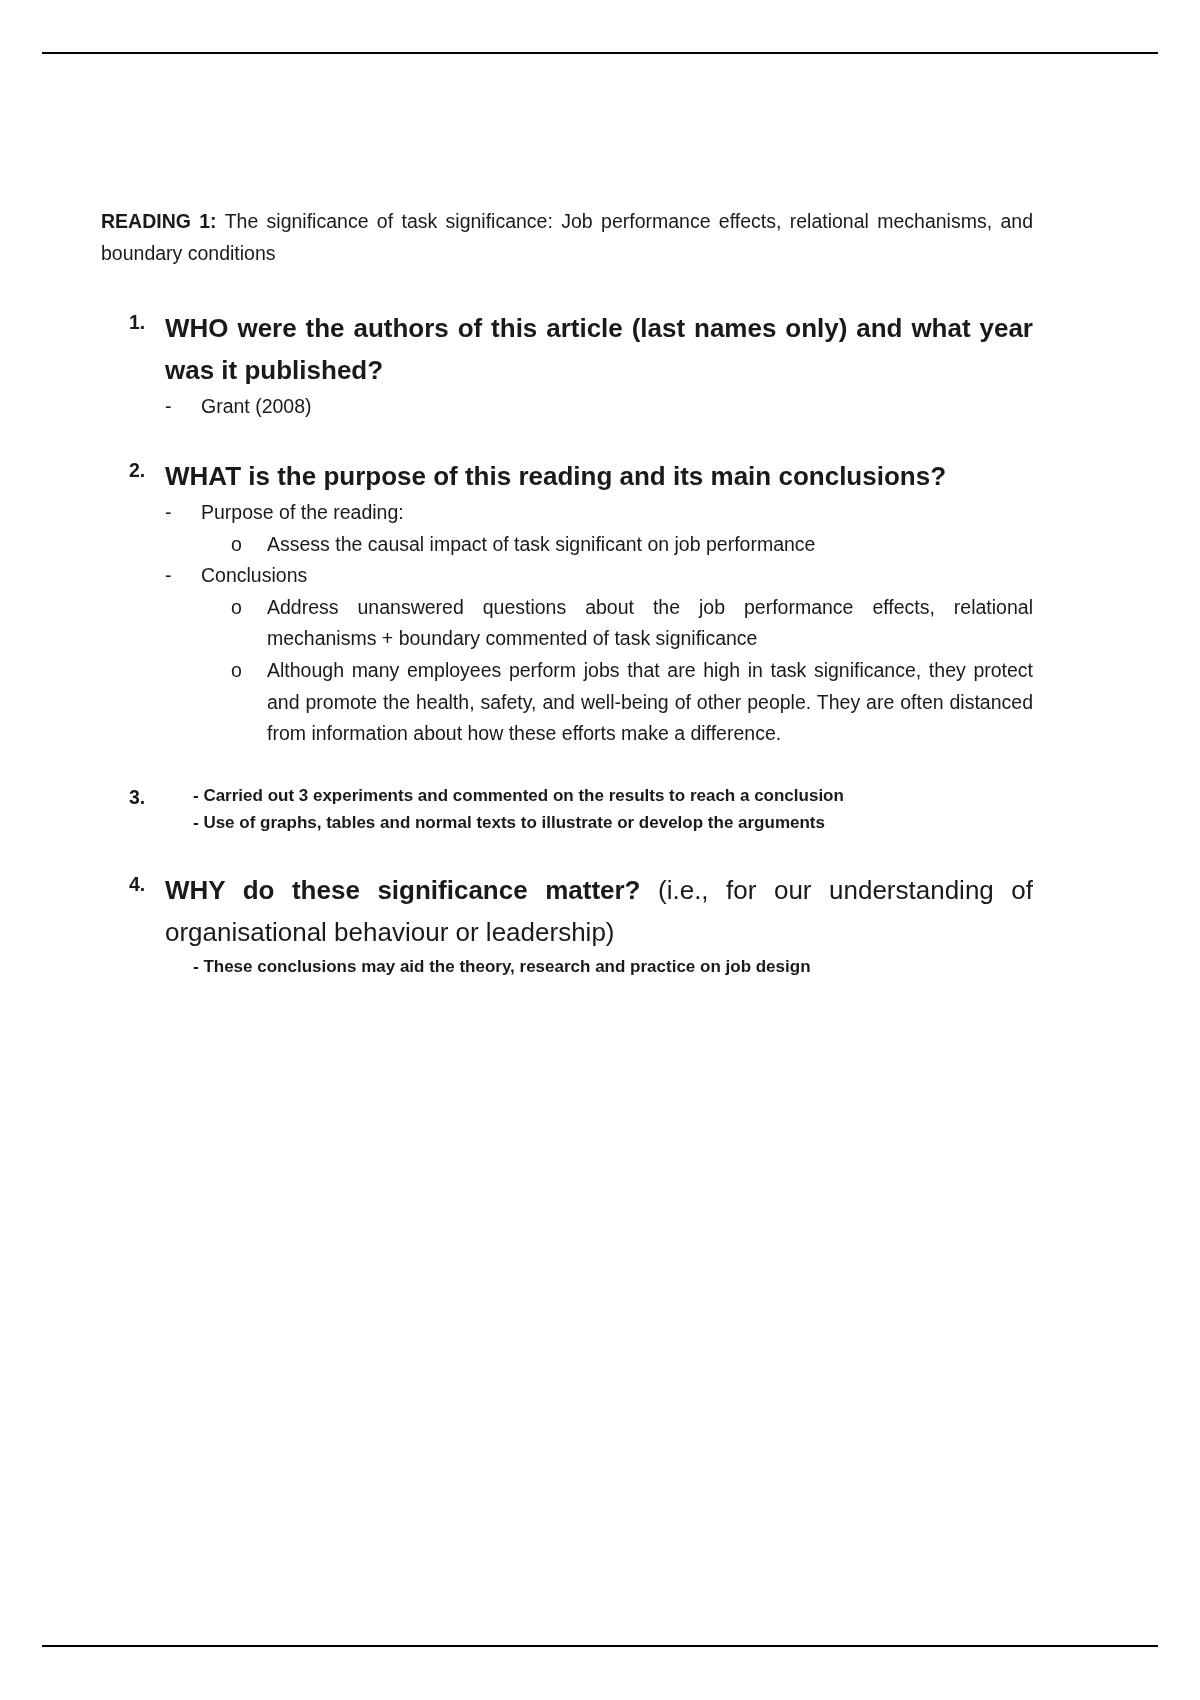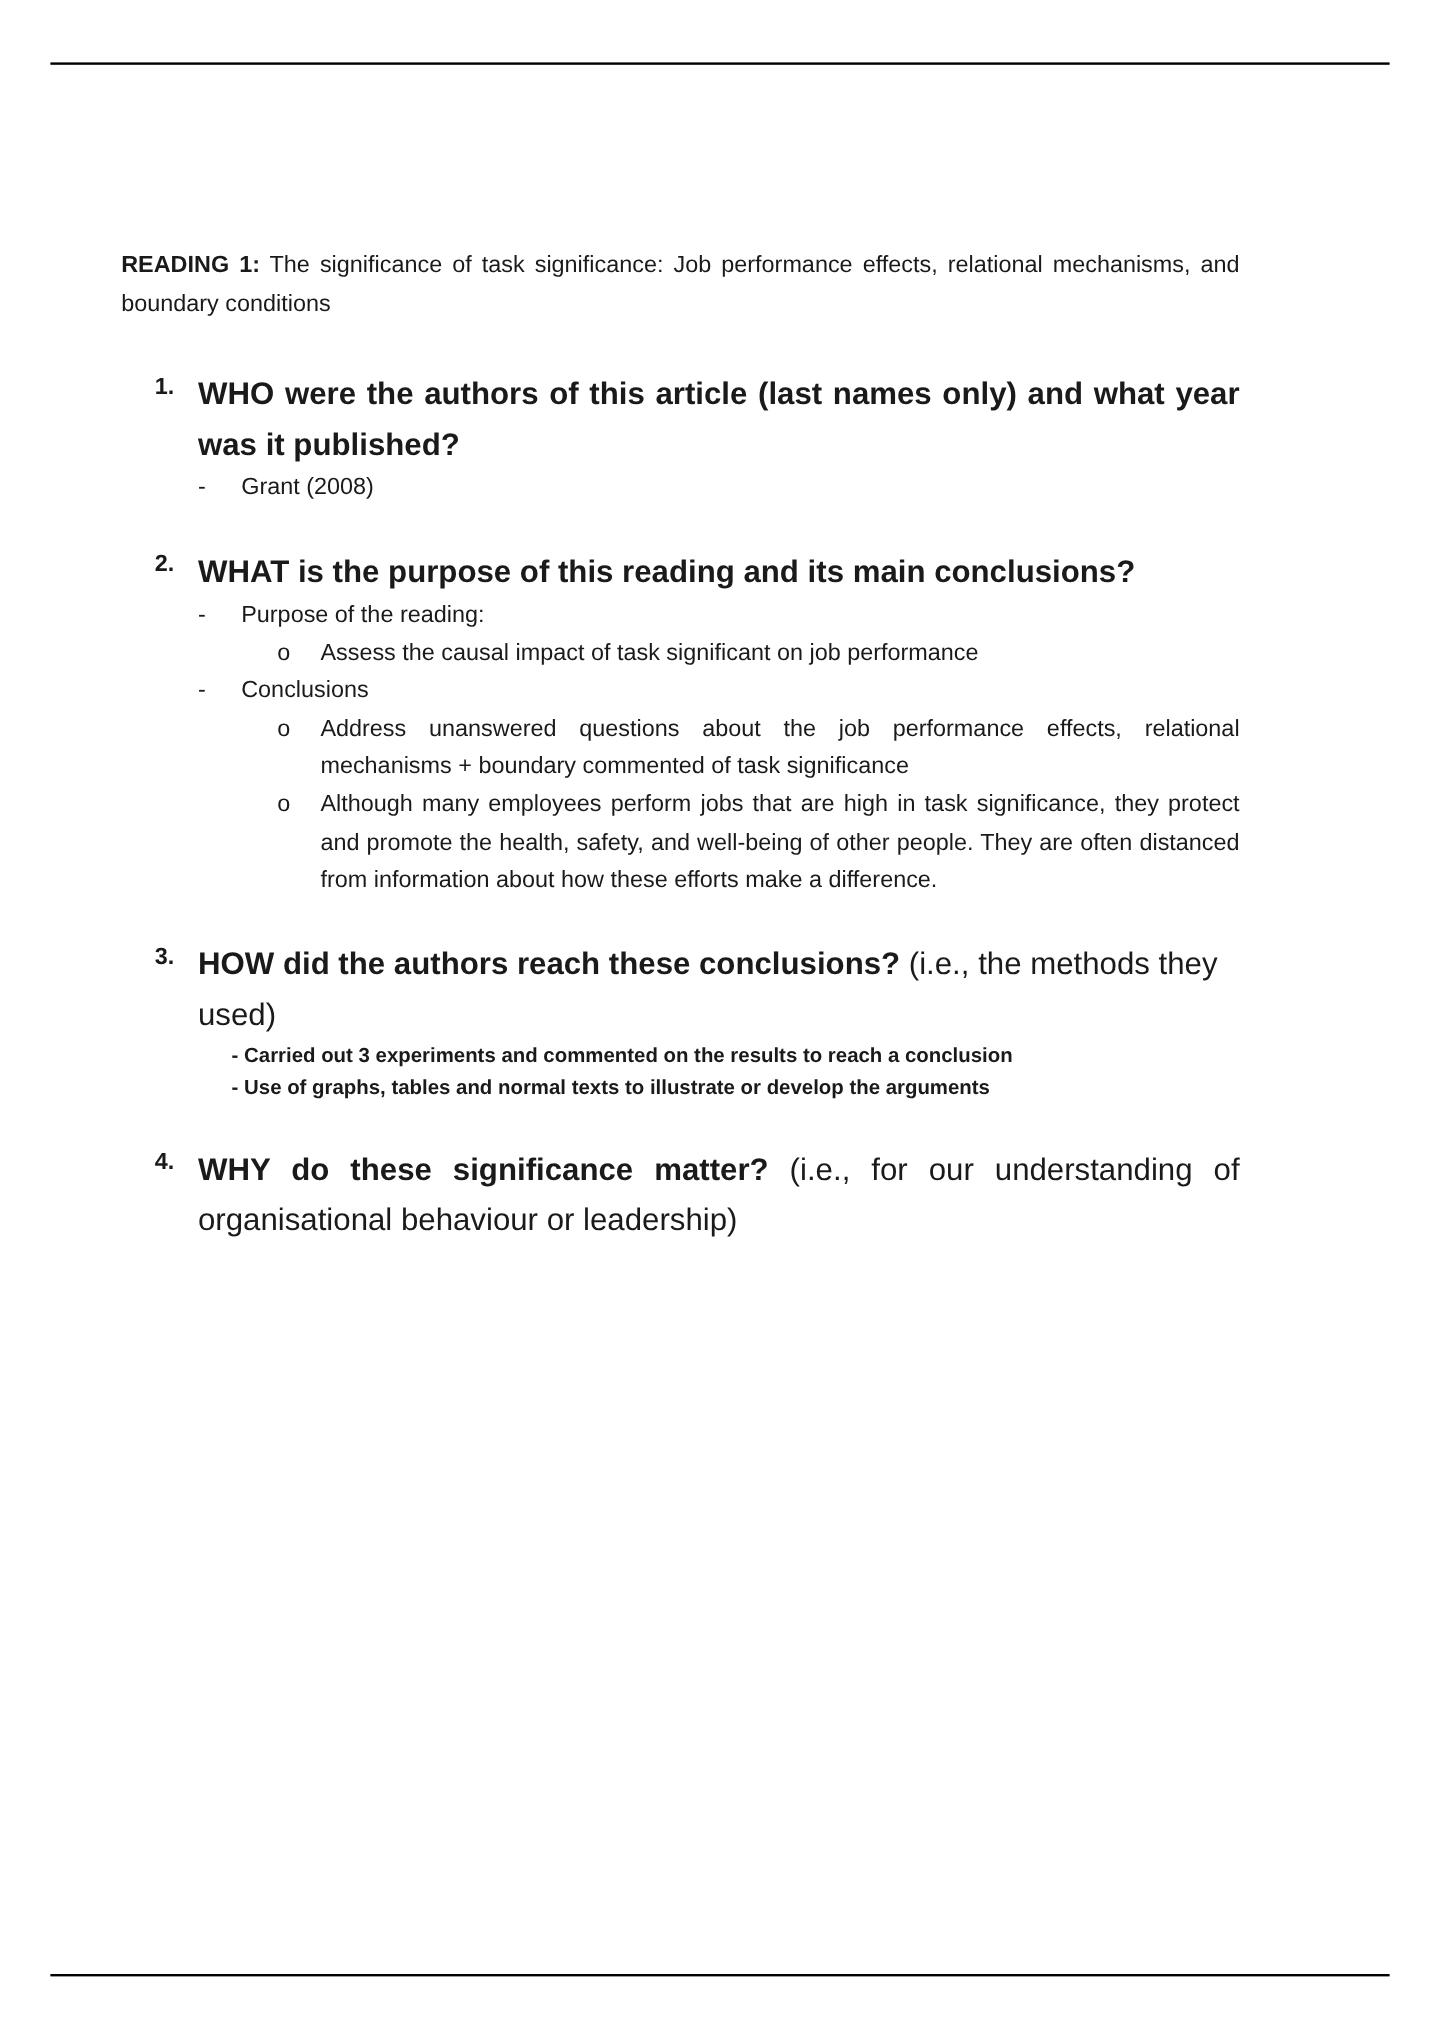--- a/index.html
+++ b/index.html
@@ -171,27 +171,27 @@
             <li class="o-item">
               <span class="omark">o</span>
               <span>Although many employees perform jobs that are high in task significance, they protect and promote the health, safety, and well-being of other people. They are often distanced from information about how these efforts make a difference.</span>
             </li>
           </ul>
         </ul>
       </li>
 
       <li class="question">
         <span class="qnum">3.</span>
-        <div class="qtext nojust"><b>HOW did the authors reach these conclusions?</b><span class="normal"> (i.e., the methods they used)</span></div>
         <div class="plain-sub">- Carried out 3 experiments and commented on the results to reach a conclusion</div>
         <div class="plain-sub">- Use of graphs, tables and normal texts to illustrate or develop the arguments</div>
       </li>
 
       <li class="question">
         <span class="qnum">4.</span>
         <div class="qtext"><b>WHY do these significance matter?</b><span class="normal"> (i.e., for our understanding of organisational behaviour or leadership)</span></div>
+        <div class="plain-sub">- These conclusions may aid the theory, research and practice on job design</div>
       </li>
 
     </ol>
   </div>
 
   <div class="rule rule-bottom"></div>
 </div>
 
 </body></html>

